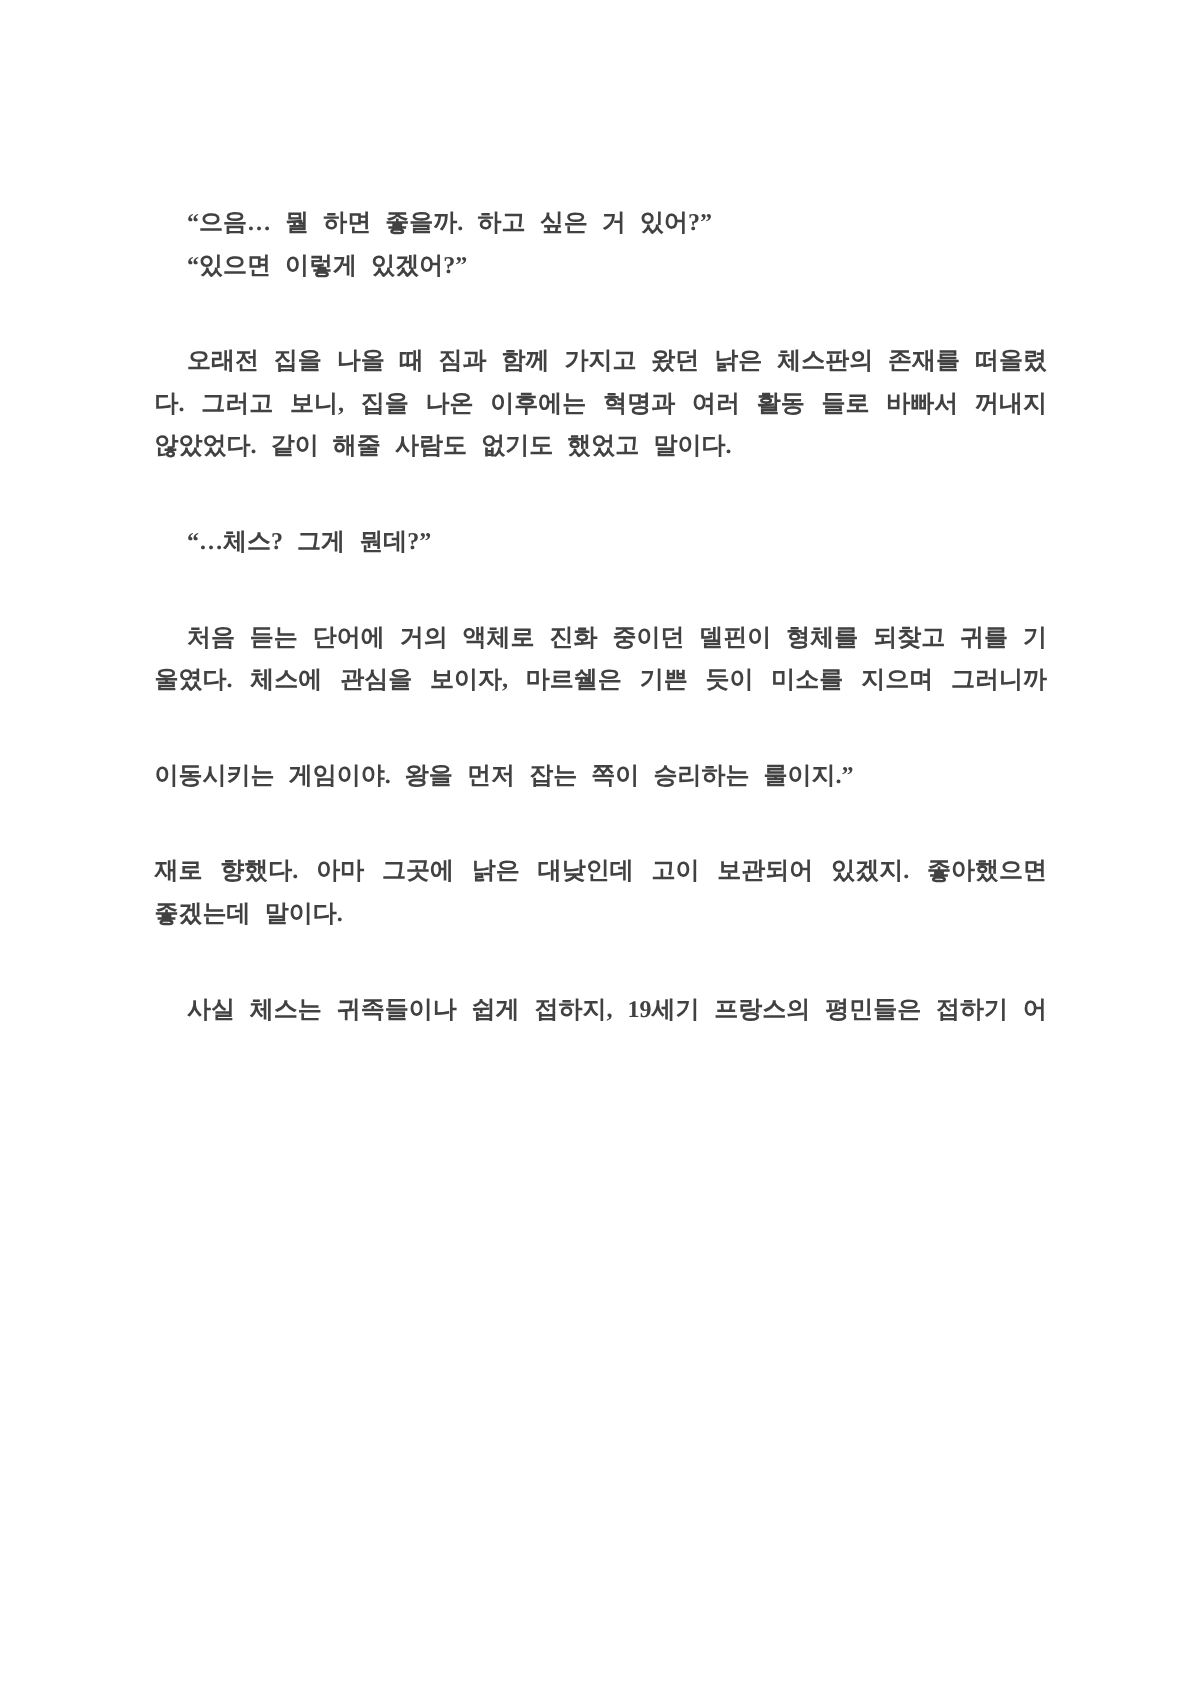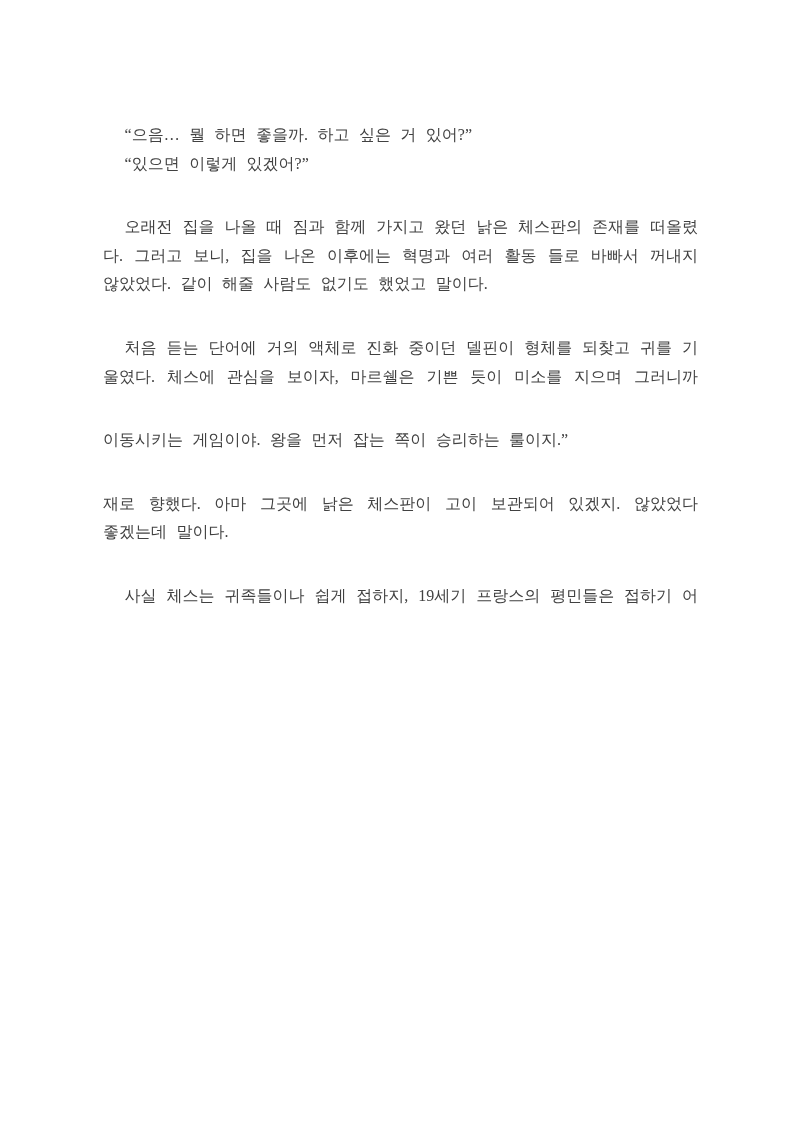--- a/index.html
+++ b/index.html
@@ -11,27 +11,28 @@
     width: 800px;
     height: 1137px;
     position: relative;
     overflow: hidden;
     background: #ffffff;
     font-family: "Liberation Serif", "DejaVu Serif", serif;
   }
   .page {
     position: absolute;
     left: 103px;
-    top: 121px;
+    top: 135px;
     width: 595px;
     font-size: 16px;
     line-height: 28.6px;
     color: #414141;
     word-spacing: 0.34em;
     text-align: left;
+    font-weight: bold;
   }
   .block {
     margin: 0;
   }
   .block + .block {
     margin-top: 35px;
   }
   .line {
     white-space: normal;
   }
@@ -50,26 +51,29 @@
     <div class="block">
       <div class="line indent">“으음… 뭘 하면 좋을까. 하고 싶은 거 있어?”</div>
       <div class="line indent">“있으면 이렇게 있겠어?”</div>
     </div>
     <div class="block">
       <div class="line indent fill">오래전 집을 나올 때 짐과 함께 가지고 왔던 낡은 체스판의 존재를 떠올렸</div>
       <div class="line fill">다. 그러고 보니, 집을 나온 이후에는 혁명과 여러 활동 들로 바빠서 꺼내지</div>
       <div class="line">않았었다. 같이 해줄 사람도 없기도 했었고 말이다.</div>
     </div>
     <div class="block">
+      <div class="line indent">“…체스? 그게 뭔데?”</div>
+    </div>
+    <div class="block">
       <div class="line indent fill">처음 듣는 단어에 거의 액체로 진화 중이던 델핀이 형체를 되찾고 귀를 기</div>
       <div class="line fill">울였다. 체스에 관심을 보이자, 마르쉘은 기쁜 듯이 미소를 지으며 그러니까</div>
     </div>
     <div class="block">
       <div class="line">이동시키는 게임이야. 왕을 먼저 잡는 쪽이 승리하는 룰이지.”</div>
     </div>
     <div class="block">
-      <div class="line fill">재로 향했다. 아마 그곳에 낡은 체스판이 고이 보관되어 있겠지. 않았었다</div>
+      <div class="line fill">재로 향했다. 아마 그곳에 낡은 대낮인데 고이 보관되어 있겠지. 좋아했으면</div>
       <div class="line">좋겠는데 말이다.</div>
     </div>
     <div class="block">
       <div class="line indent fill">사실 체스는 귀족들이나 쉽게 접하지, 19세기 프랑스의 평민들은 접하기 어</div>
     </div>
   </div>
 
 </body></html>

